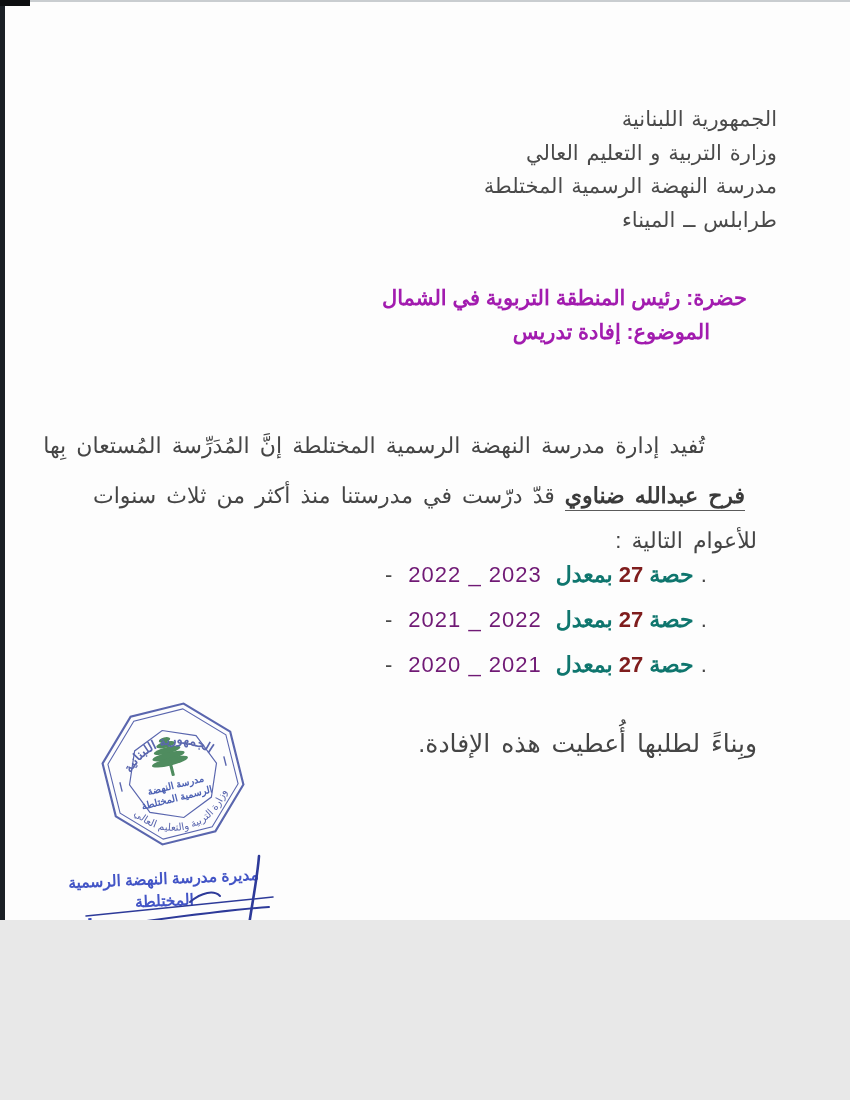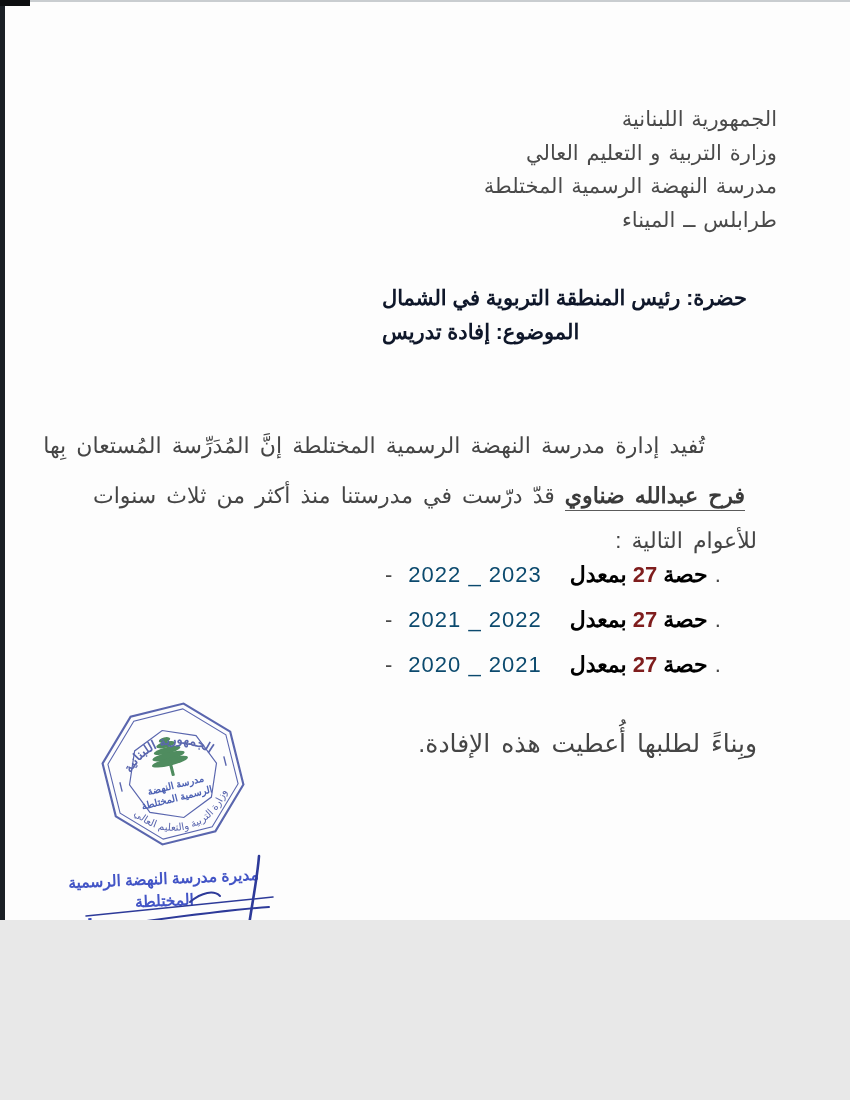--- a/index.html
+++ b/index.html
@@ -11,35 +11,35 @@
   .edge-left{position:absolute;left:0;top:0;width:5px;height:1100px;background:#1b2025;}
   .edge-top-gray{position:absolute;left:0;top:0;width:850px;height:2px;background:#c9cdd0;}
   .edge-corner{position:absolute;left:0;top:0;width:30px;height:6px;background:#0d0f11;}
 
   .rtl{direction:rtl;unicode-bidi:isolate;}
   .abs{position:absolute;}
 
   .header-block{top:102px;right:73px;text-align:right;font-size:21px;line-height:33.5px;color:#4a4a4a;word-spacing:2px;}
   .header-block .hline{white-space:nowrap;}
 
-  .addr-block{top:281px;right:103px;text-align:left;font-size:21px;line-height:34px;font-weight:600;color:#0f172a;}
+  .addr-block{top:281px;right:103px;text-align:right;font-size:21px;line-height:34px;font-weight:600;color:#a21caf;}
   .addr-indent{margin-right:37px;}
 
   .body-line{font-size:22px;color:#454545;white-space:nowrap;word-spacing:4px;}
   .bl1{top:433px;right:145px;}
   .bl2{top:483px;right:105px;margin-left:16px;}
   .bl3{top:528px;right:93px;}
   .closing{top:729px;right:93px;font-size:25px;}
   .uname{font-weight:600;color:#3b3b3b;border-bottom:1.5px solid #5a5a5a;padding-bottom:2px;}
 
   .years-block{top:562px;left:385px;}
   .year-row{direction:ltr;display:flex;align-items:baseline;font-size:22px;color:#444;height:27px;margin-bottom:18px;white-space:nowrap;}
   .year-row .dash{margin-right:16px;color:#4a4a4a;}
-  .year-row .yr{letter-spacing:1px;margin-right:28px;color:#0c4a6e;}
-  .year-row .arb{font-weight:600;color:#000000;margin:0 6px 0 0;}
+  .year-row .yr{letter-spacing:1px;margin-right:14px;color:#701a75;}
+  .year-row .arb{font-weight:600;color:#0f766e;margin:0 6px 0 0;}
   .year-row .cnt{font-weight:600;color:#7f1d1d;margin-right:6px;}
   .year-row .dot{margin-left:1px;}
 
   
   .stamp-wrap{left:95px;top:698px;width:156px;height:152px;transform:rotate(-14deg);}
   .stamp-wrap svg{display:block;}
   .stamp-center-text{font-size:10px;font-weight:700;}
   .stamp-arc-top{font-size:13px;font-weight:600;letter-spacing:1px;}
   .stamp-arc-bot{font-size:10.5px;letter-spacing:.5px;}
 

